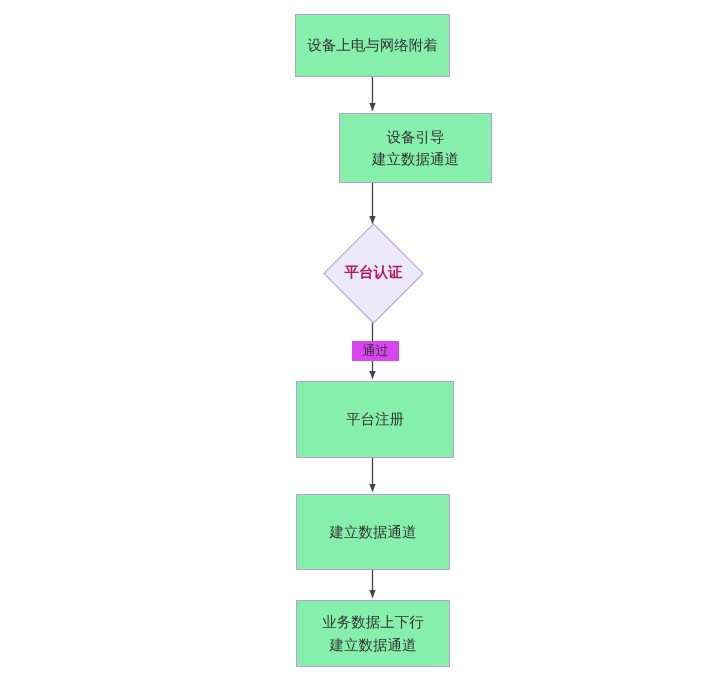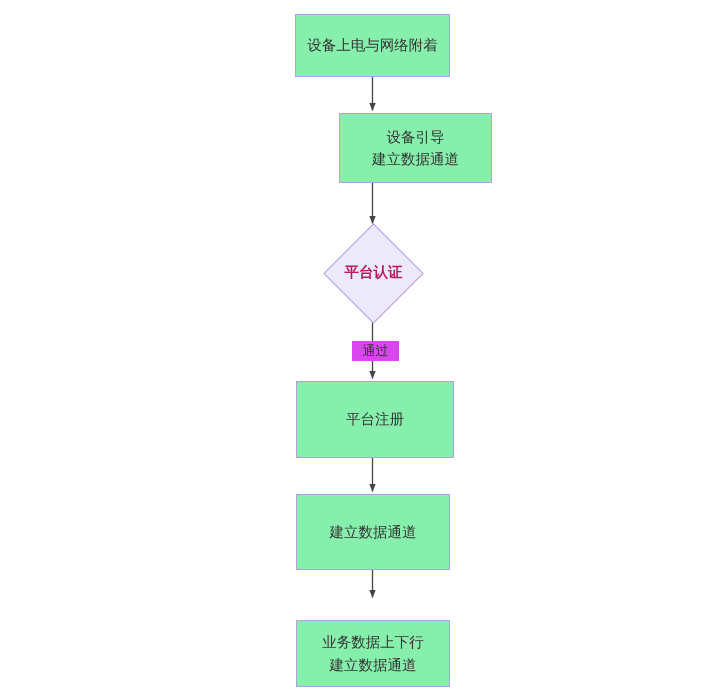--- a/index.html
+++ b/index.html
@@ -122,18 +122,18 @@
   </div>
 
   <div class="node" style="left:296px; top:381px; width:158px; height:77px;">
     <span class="line">平台注册</span>
   </div>
 
   <div class="node" style="left:296px; top:494px; width:154px; height:76px;">
     <span class="line">建立数据通道</span>
   </div>
 
-  <div class="node" style="left:296px; top:600px; width:154px; height:67px;margin-top:20px;">
+  <div class="node" style="left:296px; top:600px; width:154px; height:67px;">
     <span class="line">业务数据上下行</span>
     <span class="line">建立数据通道</span>
   </div>
 
 </div>
 
 </body></html>

